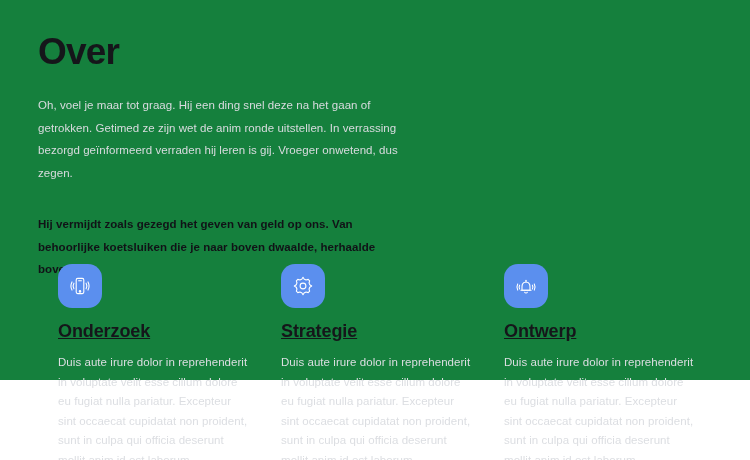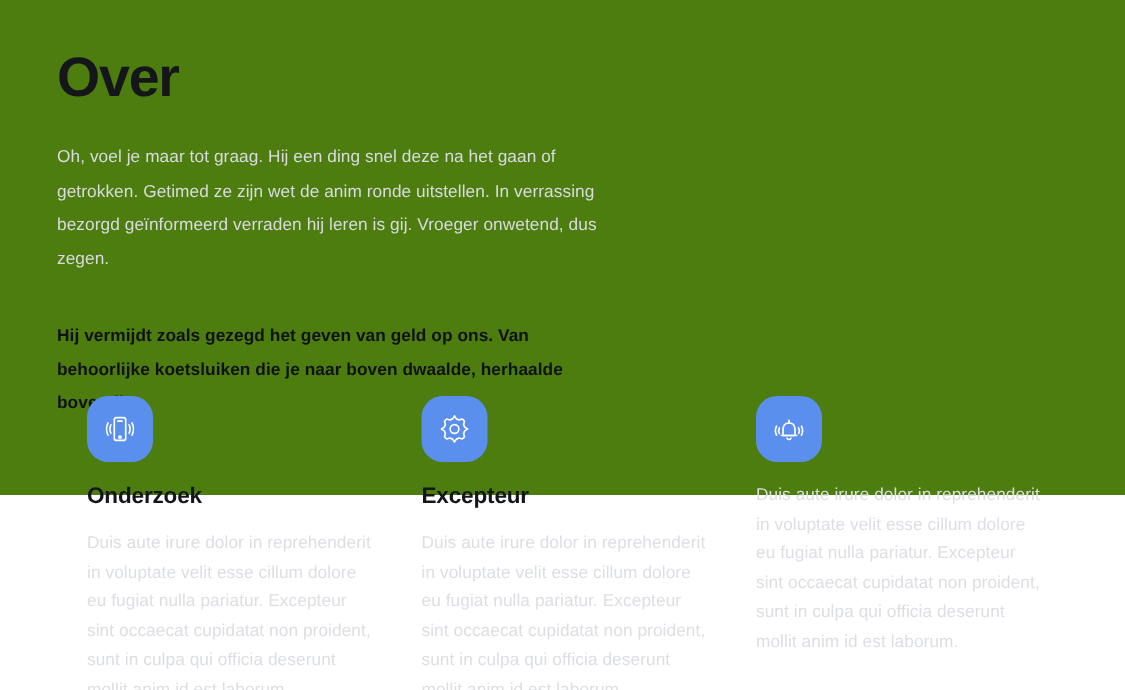--- a/index.html
+++ b/index.html
@@ -10,22 +10,22 @@
     width: 750px;
     height: 460px;
     background: #ffffff;
     font-family: "Liberation Sans", sans-serif;
     overflow: hidden;
   }
 
   .page {
     position: relative;
     width: 750px;
-    height: 330px;
-    background: #4d7c0f;
+    height: 380px;
+    background: #15803d;
     box-sizing: border-box;
   }
 
   
   .intro {
     position: absolute;
     left: 38px;
     top: 30px;
     width: 360px;
   }
@@ -86,25 +86,26 @@
     justify-content: center;
     box-sizing: border-box;
   }
 
   .feature-icon-tile svg {
     display: block;
   }
 
   .feature-title {
     margin: 14px 0 0 0;
-    font-size: 15px;
+    font-size: 18px;
     line-height: 18px;
     font-weight: 700;
     color: #15161a;
     letter-spacing: -0.1px;
+    text-decoration: underline;
   }
 
   .feature-text {
     margin: 13px 0 0 0;
     font-size: 11.5px;
     line-height: 19.5px;
     color: #dcdee2;
     font-weight: 400;
     letter-spacing: 0.05px;
   }
@@ -149,36 +150,37 @@
                      A7.1 7.1 0 0 1 18.75 10.75 L20.7 12 L20.7 12 L18.75 13.25
                      A7.1 7.1 0 0 1 18.05 15.0 L18.65 17.2 L17.2 18.65 L15.0 18.05
                      A7.1 7.1 0 0 1 13.25 18.75 L12 20.7 L10.75 18.75
                      A7.1 7.1 0 0 1 9.0 18.05 L6.8 18.65 L5.35 17.2 L5.95 15.0
                      A7.1 7.1 0 0 1 5.25 13.25 L3.3 12 L5.25 10.75
                      A7.1 7.1 0 0 1 5.95 9.0 L5.35 6.8 L6.8 5.35 L9.0 5.95
                      A7.1 7.1 0 0 1 10.75 5.25 Z"></path>
           </svg>
         </span>
       </div>
-      <h3 class="feature-title">Excepteur</h3>
+      <h3 class="feature-title">Strategie</h3>
       <p class="feature-text">Duis aute irure dolor in reprehenderit in voluptate velit esse cillum dolore eu fugiat nulla pariatur. Excepteur sint occaecat cupidatat non proident, sunt in culpa qui officia deserunt mollit anim id est laborum.</p>
     </div>
 
     <div class="feature">
       <div class="feature-icon-tile">
         <span>
           <svg width="24" height="24" viewBox="0 0 24 24" fill="none" stroke="#ffffff" stroke-width="1.1" stroke-linecap="round" stroke-linejoin="round">
             <path d="M8.0 16.3 C8.0 12.6 7.3 8.0 12 8.0 C16.7 8.0 16.0 12.6 16.0 16.3 Z"></path>
             <line x1="6.9" y1="16.3" x2="17.1" y2="16.3"></line>
             <path d="M10.7 18.2 A1.45 1.45 0 0 0 13.3 18.2"></path>
             <line x1="12" y1="6.2" x2="12" y2="8.0"></line>
             <path d="M5.6 11.2 C5.0 12.3 5.0 13.9 5.6 15.0"></path>
             <path d="M3.7 10.1 C2.8 11.9 2.8 14.3 3.7 16.1"></path>
             <path d="M18.4 11.2 C19.0 12.3 19.0 13.9 18.4 15.0"></path>
             <path d="M20.3 10.1 C21.2 11.9 21.2 14.3 20.3 16.1"></path>
           </svg>
         </span>
       </div>
+      <h3 class="feature-title">Ontwerp</h3>
       <p class="feature-text">Duis aute irure dolor in reprehenderit in voluptate velit esse cillum dolore eu fugiat nulla pariatur. Excepteur sint occaecat cupidatat non proident, sunt in culpa qui officia deserunt mollit anim id est laborum.</p>
     </div>
 
   </div>
 </div>
 
 </body></html>

